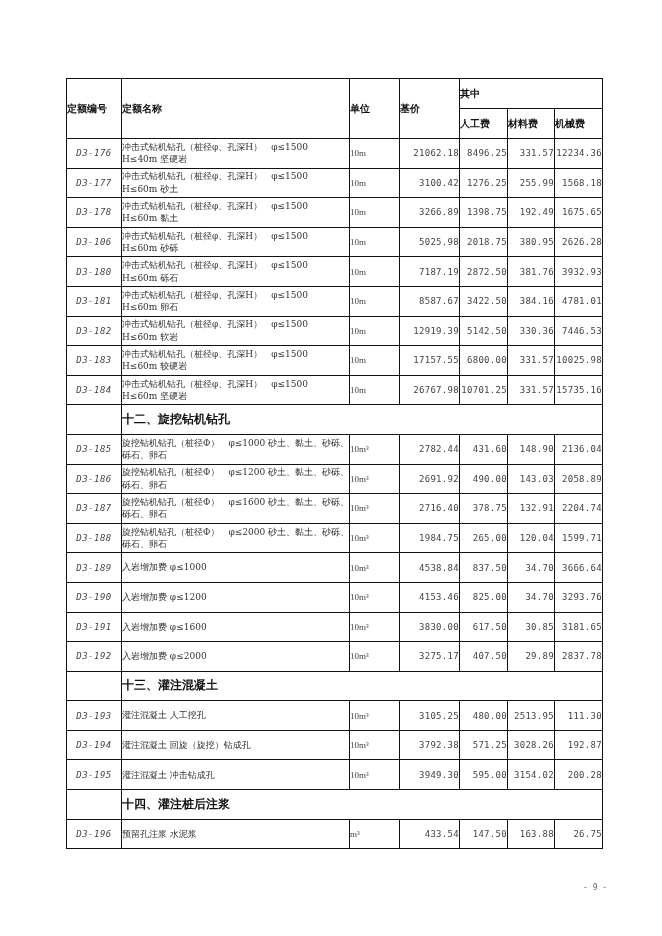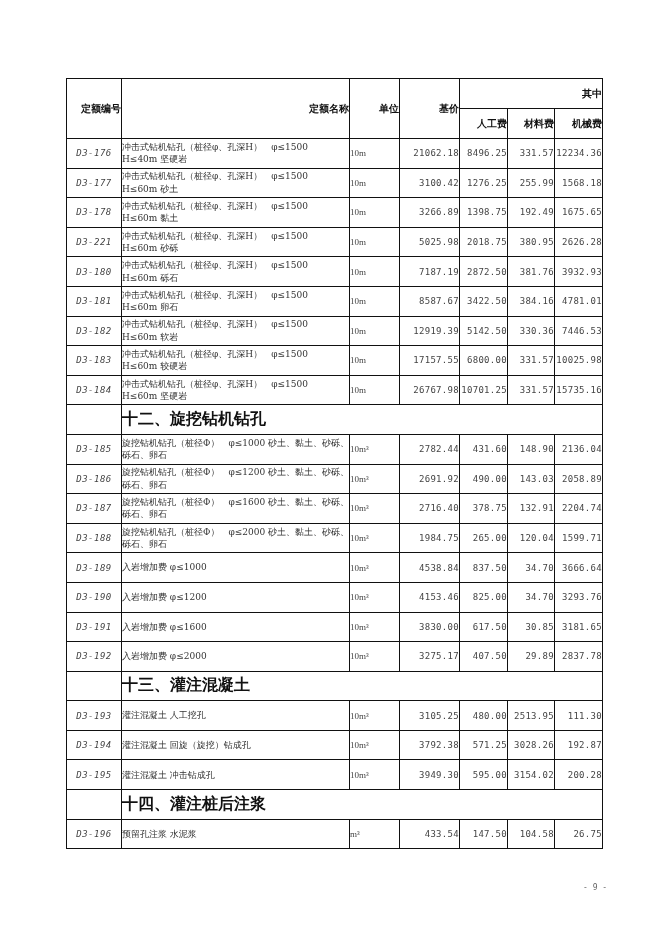--- a/index.html
+++ b/index.html
@@ -5,33 +5,33 @@
   html, body { margin: 0; padding: 0; background: #ffffff; }
   body { width: 662px; height: 936px; position: relative; overflow: hidden;
          font-family: "DejaVu Serif", "Liberation Serif", serif; color: #333; }
   .page { position: absolute; left: 0; top: 0; width: 662px; height: 936px; }
   table.quota { position: absolute; left: 66px; top: 78px; width: 536px;
     border-collapse: collapse; table-layout: fixed; }
   table.quota td, table.quota th { border: 1.2px solid #111; padding: 0; overflow: hidden; }
   col.c1 { width: 55px; } col.c2 { width: 228px; } col.c3 { width: 50px; }
   col.c4 { width: 60px; } col.c5 { width: 48px; } col.c6 { width: 47px; } col.c7 { width: 48px; }
   th { font-family: "DejaVu Sans", "Liberation Sans", sans-serif; font-weight: bold;
-       font-size: 10px; color: #111; text-align: right; }
+       font-size: 10px; color: #111; text-align: left; }
   tr.h1 th { height: 29px; }
   tr.h2 th { height: 29px; }
   tr.data td { height: 28.6px; font-size: 9px; }
   tr.section td { height: 28.6px; }
   td.code { text-align: center; font-family: "DejaVu Sans Mono", "Liberation Mono", monospace;
             letter-spacing: 0.5px; color: #444; font-size: 8.5px; font-style: italic; }
   td.name { text-align: left; padding-left: 1px; line-height: 12.5px; color: #333; font-size: 9.5px; margin-left: 10px; }
   td.unit { font-family: Liberation Serif, serif; color: #444; font-size: 8.5px; }
   td.num { text-align: right; padding-right: 2px; font-family: "DejaVu Sans Mono", "Liberation Mono", monospace;
            color: #444; font-size: 8.5px; letter-spacing: 0.3px; }
   td.sec-title { font-family: "DejaVu Sans", "Liberation Sans", sans-serif; font-weight: bold;
-                 font-size: 16px; color: #111; padding-left: 1px; text-align: left; margin-left: 17px; }
+                 font-size: 12px; color: #111; padding-left: 1px; text-align: left; margin-left: 17px; }
   .page-number { position: absolute; left: 583px; top: 883px; font-size: 8px; color: #666;
                  font-family: "DejaVu Sans Mono", "Liberation Mono", monospace; }
 </style>
 </head>
 <body>
 
 <div class="page">
   <table class="quota">
     <colgroup>
       <col class="c1">
@@ -78,21 +78,21 @@
         <tr class="data">
           <td class="code">D3-178</td>
           <td class="name">冲击式钻机钻孔（桩径φ、孔深H）　φ≤1500　H≤60m 黏土</td>
           <td class="unit">10m</td>
           <td class="num">3266.89</td>
           <td class="num">1398.75</td>
           <td class="num">192.49</td>
           <td class="num">1675.65</td>
         </tr>
         <tr class="data">
-          <td class="code">D3-221</td>
+          <td class="code">D3-106</td>
           <td class="name">冲击式钻机钻孔（桩径φ、孔深H）　φ≤1500　H≤60m 砂砾</td>
           <td class="unit">10m</td>
           <td class="num">5025.98</td>
           <td class="num">2018.75</td>
           <td class="num">380.95</td>
           <td class="num">2626.28</td>
         </tr>
         <tr class="data">
           <td class="code">D3-180</td>
           <td class="name">冲击式钻机钻孔（桩径φ、孔深H）　φ≤1500　H≤60m 砾石</td>
@@ -248,20 +248,20 @@
         <tr class="section">
           <td></td>
           <td colspan="6" class="sec-title">十四、灌注桩后注浆</td>
         </tr>
         <tr class="data">
           <td class="code">D3-196</td>
           <td class="name">预留孔注浆 水泥浆</td>
           <td class="unit">m³</td>
           <td class="num">433.54</td>
           <td class="num">147.50</td>
-          <td class="num">104.58</td>
+          <td class="num">163.88</td>
           <td class="num">26.75</td>
         </tr>
       </tbody>
   </table>
 
   <div class="page-number">- 9 -</div>
 </div>
 
 </body></html>

